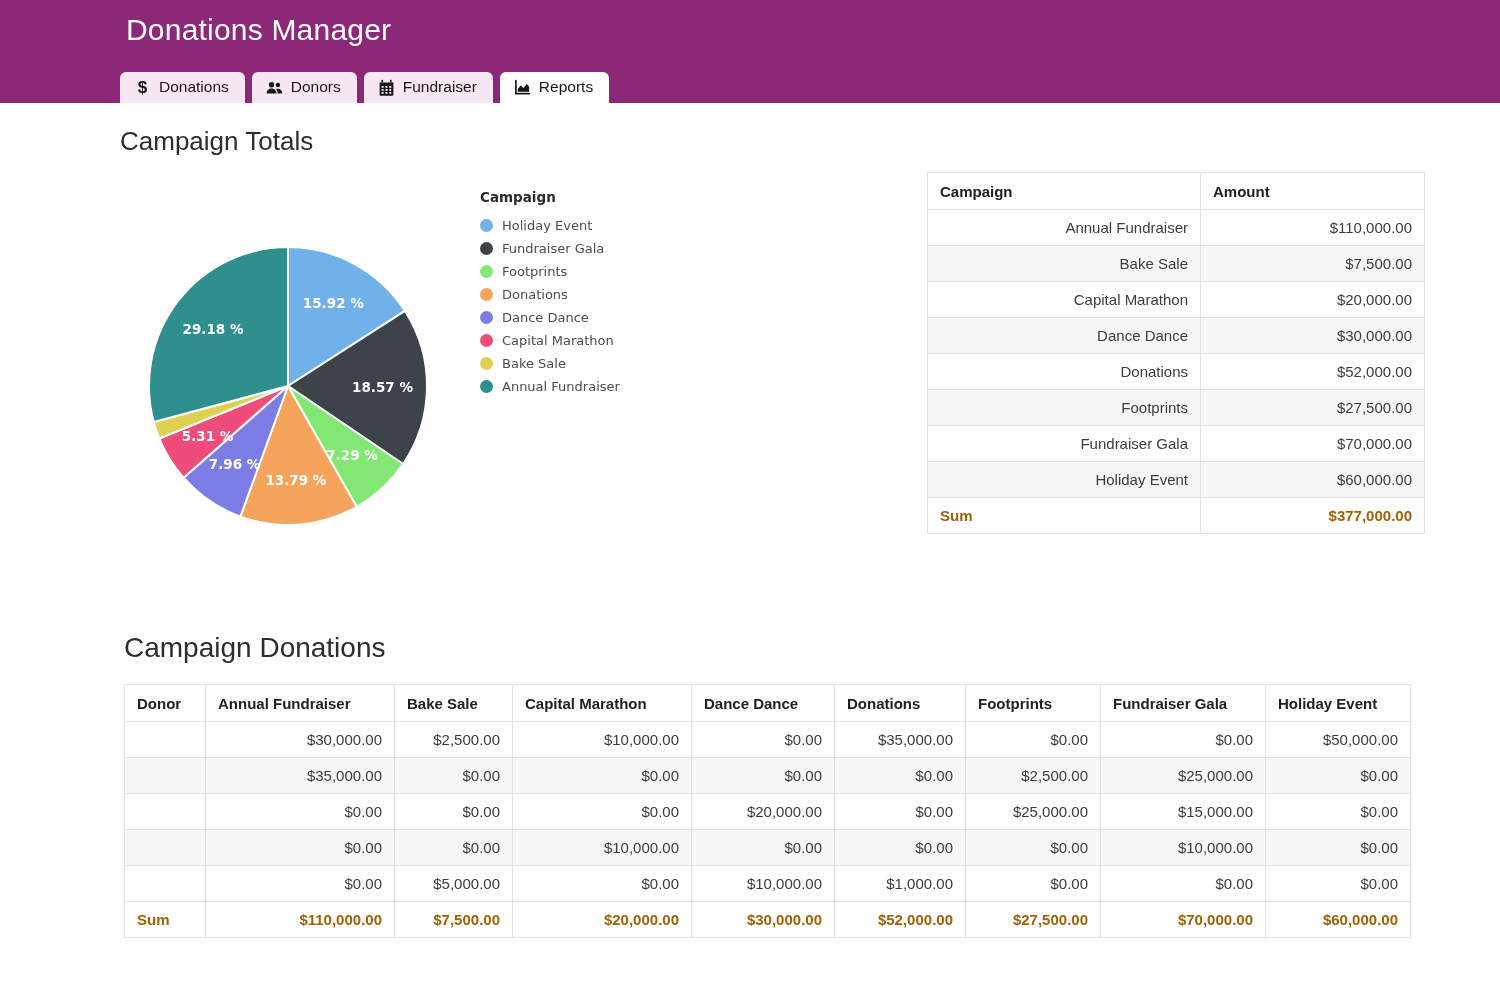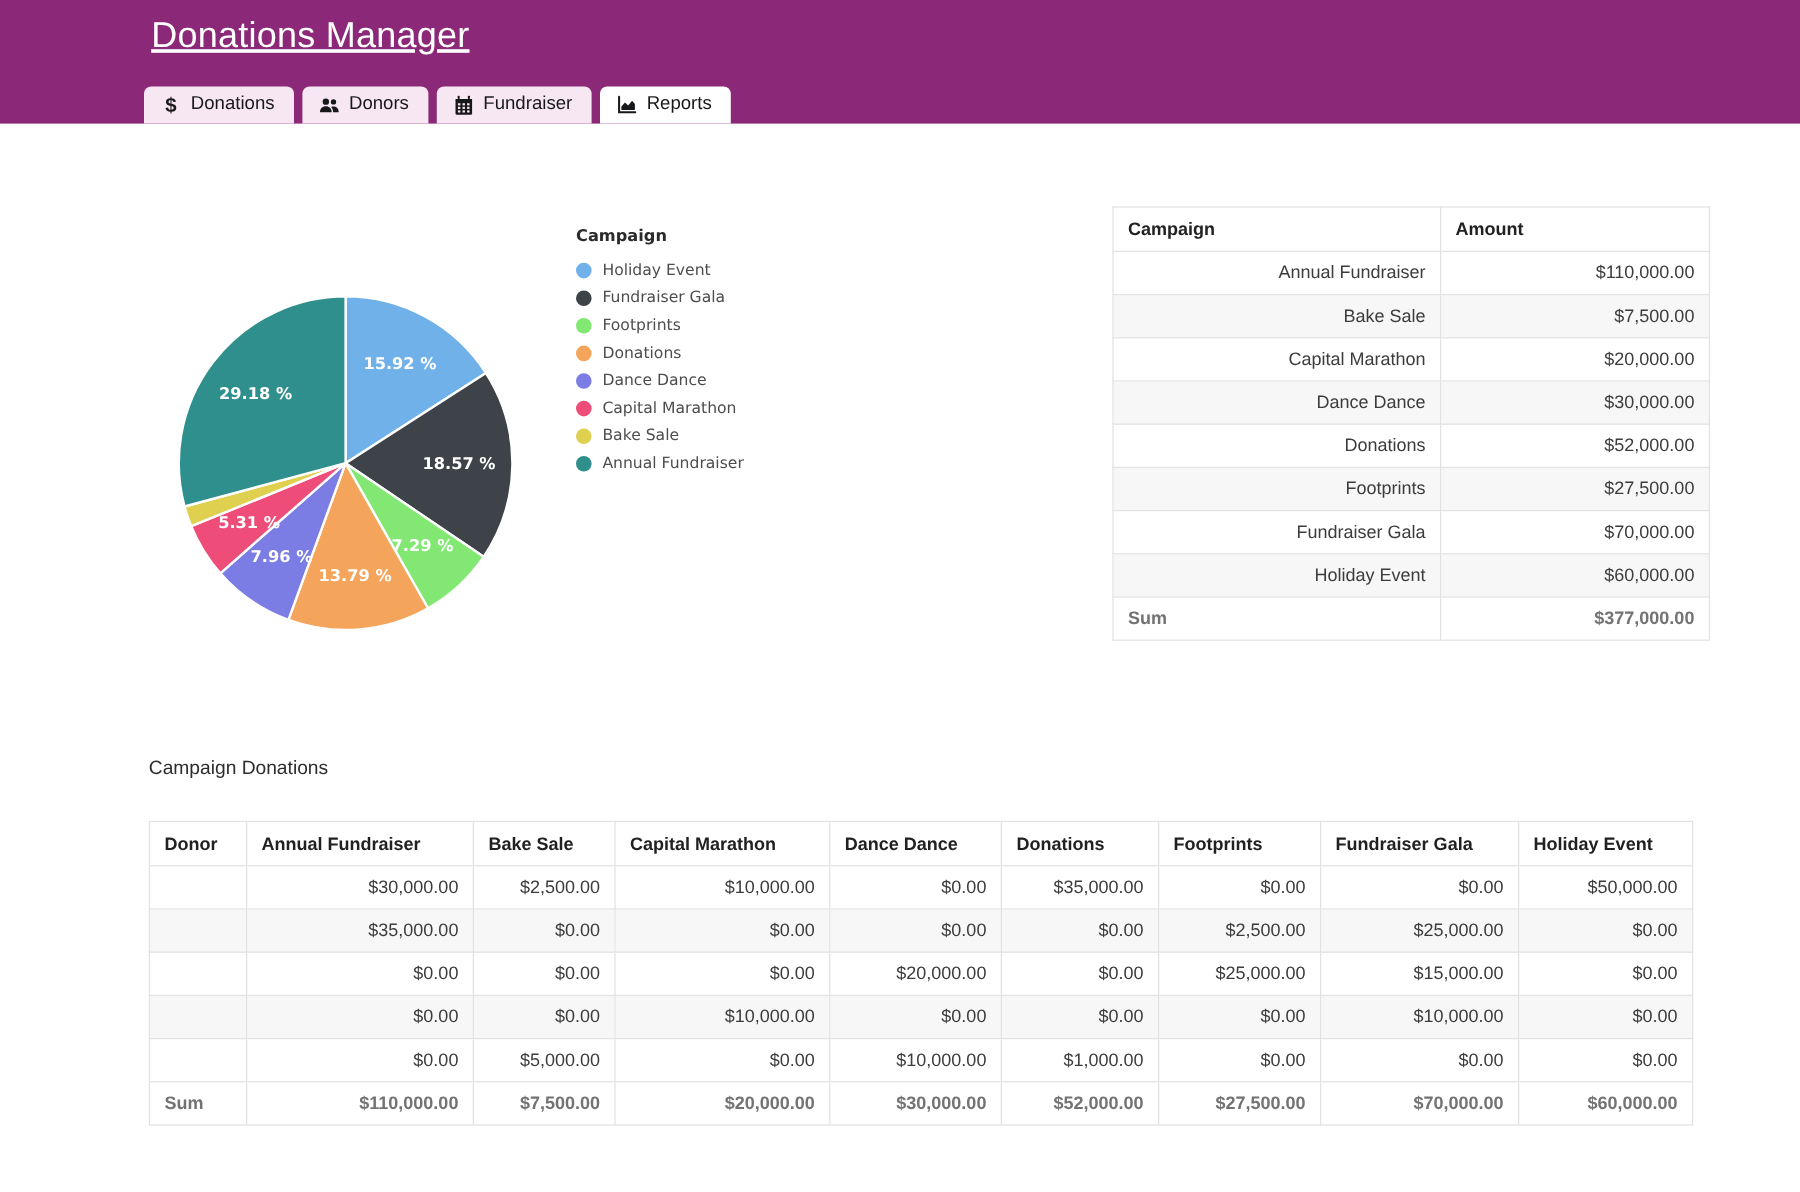--- a/index.html
+++ b/index.html
@@ -1,49 +1,49 @@
 <!DOCTYPE html>
 <html><head>
 <meta charset="utf-8">
 <style>
   * { box-sizing: border-box; }
   body { margin: 0; font-family: "Liberation Sans", sans-serif; background: #ffffff; }
   .page { position: relative; width: 1500px; height: 993px; background: #ffffff; overflow: hidden; }
 
   
   .header { position: absolute; top: 0; left: 0; width: 1500px; height: 103px; background: #8B2978; }
-  .app-title { position: absolute; left: 126px; top: 13px; color: #ffffff; font-size: 30px; font-weight: 500; letter-spacing: .2px; text-decoration: underline; }
+  .app-title { position: absolute; left: 126px; top: 13px; color: #ffffff; font-size: 30px; font-weight: 500; letter-spacing: .2px; }
   .tabs { position: absolute; left: 120px; bottom: 0; display: flex; gap: 7px; }
   .tab { display: inline-flex; align-items: center; gap: 8px; padding: 6px 16px 7px 14px;
          background: #f7e7f3; border: 0; border-radius: 6px 6px 0 0;
          font-family: "Liberation Sans", sans-serif; font-size: 15.5px; font-weight: 500; color: #17181a; cursor: pointer; }
   .tab.active { background: #ffffff; text-align: right; }
   .ticon { width: 17px; height: 17px; display: inline-flex; align-items: center; justify-content: center; color: #17181a; }
   .dollar-glyph { font-size: 17px; font-weight: 700; line-height: 1; }
 
   
   .section-title { position: absolute; left: 120px; top: 126px; margin: 0; font-size: 26px; font-weight: 500; color: #2d2d2d; }
-  .donations-title { position: absolute; left: 124px; top: 632px; margin: 0; font-size: 16px; font-weight: 500; color: #2d2d2d; }
+  .donations-title { position: absolute; left: 124px; top: 632px; margin: 0; font-size: 28px; font-weight: 500; color: #2d2d2d; }
 
   
   .pie-svg { position: absolute; left: 146px; top: 244px; }
   .pie-label { fill: #ffffff; font-family: "DejaVu Sans", sans-serif; font-size: 13.5px; font-weight: bold; }
   .legend { position: absolute; left: 480px; top: 189px; font-family: "DejaVu Sans", sans-serif; }
   .legend-title { font-size: 13.5px; font-weight: bold; color: #2b2b2b; margin-bottom: 9px; }
   .legend-item { display: flex; align-items: center; gap: 9px; height: 23px; cursor: pointer; }
   .swatch { width: 13px; height: 13px; border-radius: 50%; flex: 0 0 13px; }
   .legend-label { font-size: 13px; color: #4d4d4d; }
 
   
   table { border-collapse: collapse; table-layout: fixed; background: #fff; font-size: 15px; color: #3c3c3c; }
   th, td { border: 1px solid #e2e2e2; padding: 8px 12px; overflow: hidden; white-space: nowrap; }
   th { font-weight: bold; color: #212121; text-align: left; height: 37px; }
   td { text-align: right; height: 36px; }
   tbody tr:nth-child(even) { background: #f7f7f7; }
-  tfoot td { font-weight: bold; color: #737373; background: #ffffff; }
+  tfoot td { font-weight: bold; color: #a16207; background: #ffffff; }
   tfoot td:first-child { text-align: left; }
   .totals-table { position: absolute; left: 927px; top: 172px; width: 497px; }
   .donations-table { position: absolute; left: 124px; top: 671px; width: 1286px; margin-top: 13px; }
 </style>
 </head>
 <body>
 
 <div class="page">
 
   <div class="header">
@@ -93,20 +93,21 @@
           <svg viewBox="0 0 16 16" width="17" height="17">
             <path d="M1.8 1.5v12.2h12.7" stroke="currentColor" stroke-width="1.6" fill="none" stroke-linecap="round"></path>
             <path d="M3.6 12 3.6 9.2 6.4 6 8.9 8.4 12 4.6 14.2 7.2 14.2 12 Z" fill="currentColor"></path>
           </svg>
         </span>
         <span>Reports</span>
       </button>
     </div>
   </div>
 
+  <h2 class="section-title">Campaign Totals</h2>
 
   <svg class="pie-svg" width="284" height="284" viewBox="0 0 284 284">
       <path d="M 142 142 L 142.00 3.00 A 139 139 0 0 1 258.96 66.90 Z" fill="#6FB1E8" stroke="#ffffff" stroke-width="2" stroke-linejoin="round"></path>
       <text x="187.3" y="59.1" text-anchor="middle" dominant-baseline="central" class="pie-label">15.92 %</text>
       <path d="M 142 142 L 258.96 66.90 A 139 139 0 0 1 257.05 220.01 Z" fill="#3E4249" stroke="#ffffff" stroke-width="2" stroke-linejoin="round"></path>
       <text x="236.5" y="143.2" text-anchor="middle" dominant-baseline="central" class="pie-label">18.57 %</text>
       <path d="M 142 142 L 257.05 220.01 A 139 139 0 0 1 210.66 262.86 Z" fill="#82E873" stroke="#ffffff" stroke-width="2" stroke-linejoin="round"></path>
       <text x="206.1" y="211.4" text-anchor="middle" dominant-baseline="central" class="pie-label">7.29 %</text>
       <path d="M 142 142 L 210.66 262.86 A 139 139 0 0 1 94.34 272.57 Z" fill="#F5A45C" stroke="#ffffff" stroke-width="2" stroke-linejoin="round"></path>
       <text x="149.9" y="236.2" text-anchor="middle" dominant-baseline="central" class="pie-label">13.79 %</text>

